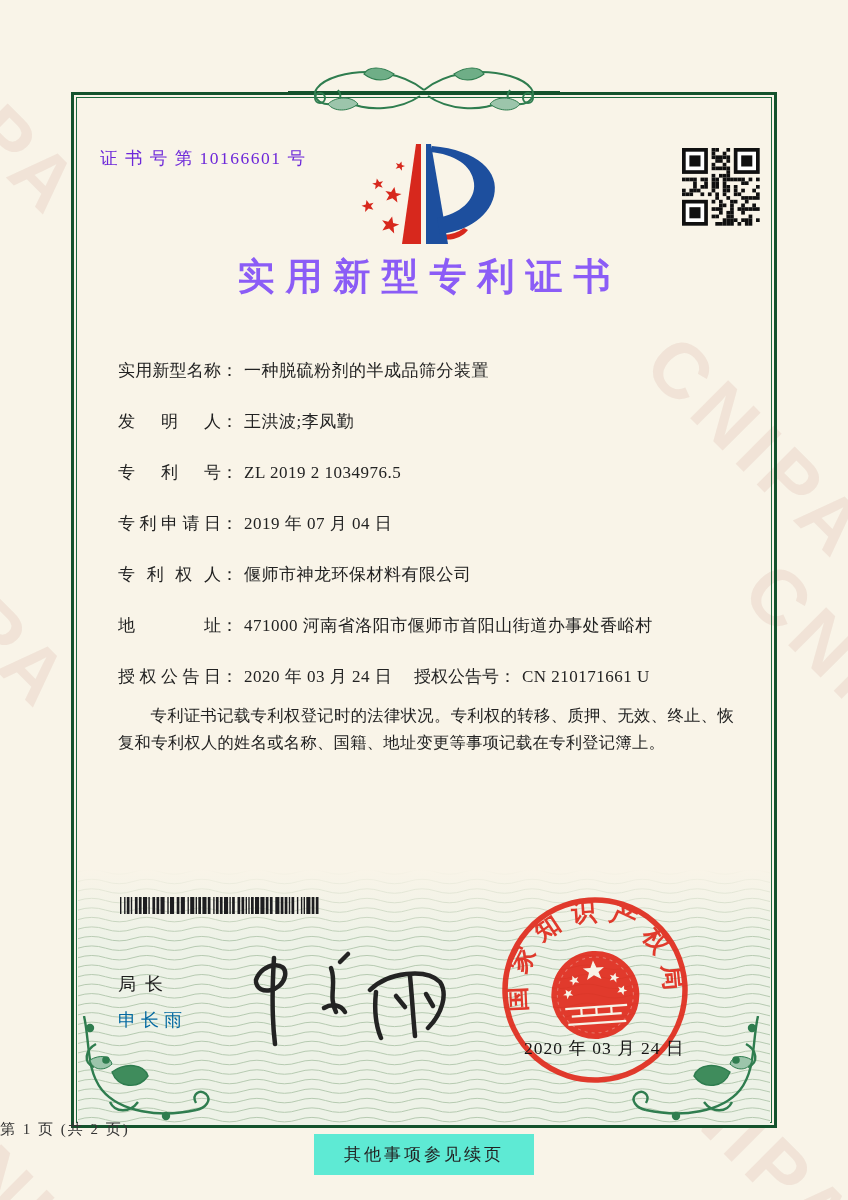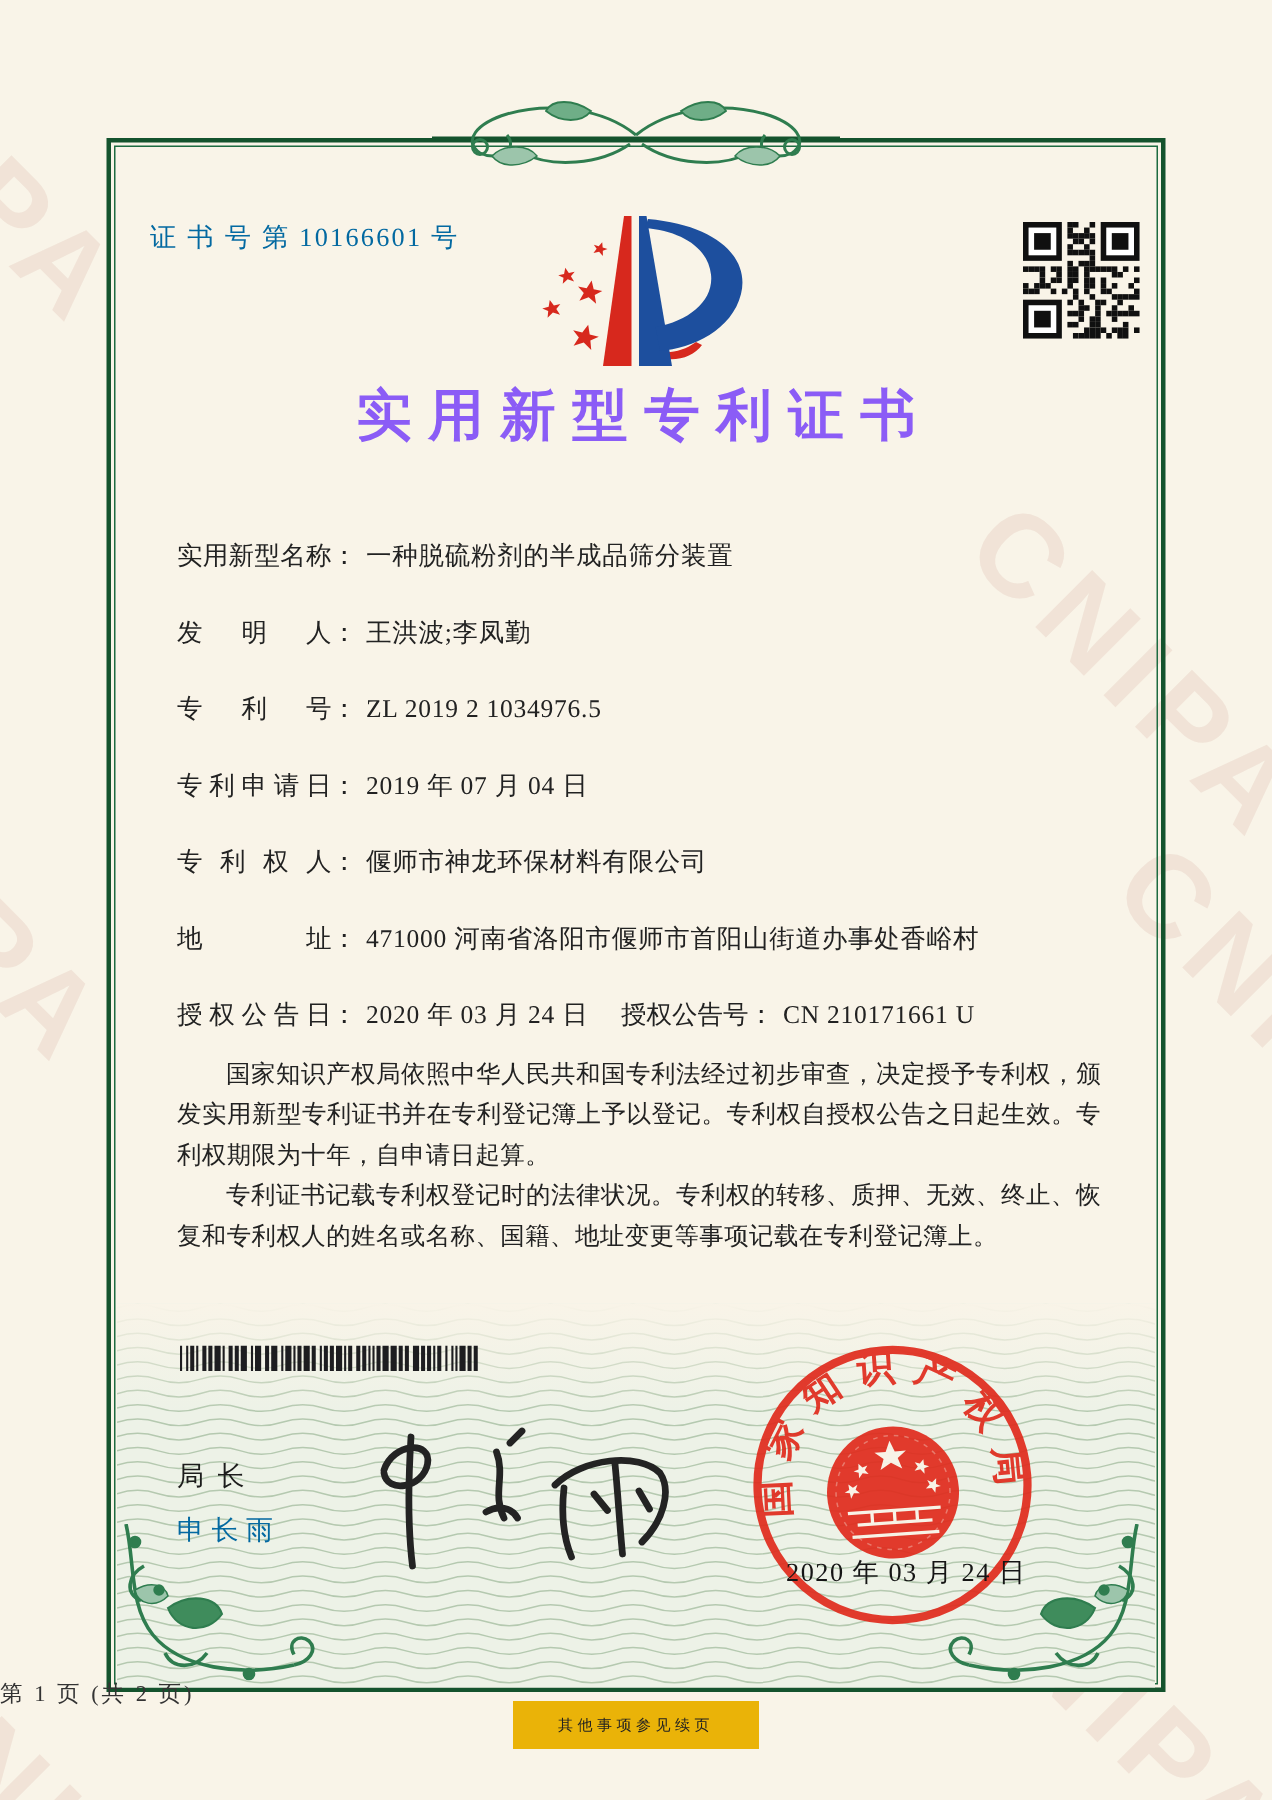--- a/index.html
+++ b/index.html
@@ -26,21 +26,21 @@
   .corner-br { left:606px; top:1016px; transform:scaleX(-1); }
 
   
   .band { position:absolute; left:78px; top:869px; width:692px; height:256px;
           background:#edf2e7; z-index:1; }
   .band-fade { position:absolute; left:78px; top:869px; width:692px; height:72px;
                background:linear-gradient(#f9f4e8, rgba(249,244,232,0)); z-index:1; }
 
   
   .cert-no { position:absolute; left:100px; top:146px; font-size:17.5px;
-             letter-spacing:1.5px; color:#0369a1; z-index:2; }
+             letter-spacing:1.5px; color:#6d28d9; z-index:2; }
   .logo { position:absolute; left:326px; top:138px; z-index:2; }
   .qr { position:absolute; left:682px; top:148px; width:78px; height:78px; z-index:2; }
   .title { position:absolute; left:0; top:252px; width:100%; text-align:center;
            font-size:37px; font-weight:bold; letter-spacing:11px; text-indent:11px;
            color:#8b5cf6; z-index:2; }
 
   
   .rows { position:absolute; left:118px; top:360px; width:600px; z-index:2; }
   .frow { position:relative; height:51px; font-size:17px; color:#222;
           line-height:21px; white-space:nowrap;text-decoration:underline; }
@@ -63,21 +63,21 @@
                     letter-spacing:9px; color:#1c1c1c; z-index:3; }
   .director-name { position:absolute; left:118px; top:1008px; font-size:18px;
                    letter-spacing:5px; color:#0369a1; z-index:3; }
   .signature { position:absolute; left:228px; top:938px; z-index:3; }
   .seal { position:absolute; left:500px; top:895px; z-index:3; }
   .seal-date { position:absolute; left:524px; top:1036px; font-size:17.5px;
                color:#151515; letter-spacing:1px; z-index:4; white-space:nowrap; }
   .page-info { position:absolute; left:0; top:1092px; width:100%; text-align:left;
                font-size:15px; letter-spacing:2px; color:#333; z-index:2;margin-top:28px; }
   .cont-note { position:absolute; left:50%; top:1134px; transform:translateX(-50%);
-               background:#eab308; padding:9px 30px; font-size:10px; letter-spacing:3px;
+               background:#5eead4; padding:9px 30px; font-size:17px; letter-spacing:3px;
                color:#222; z-index:2; white-space:nowrap; }
 </style>
 </head>
 <body>
 
 <div class="page">
 
   <div class="wm" style="left:-95px; top:-25px;">CNIPA</div>
   <div class="wm" style="left:692px; top:318px;">CNIPA</div>
   <div class="wm" style="left:-105px; top:468px;">CNIPA</div>
@@ -349,21 +349,20 @@
     </div>
     <div class="frow">
       <span class="flabel">授权公告日</span><span class="fcolon">：</span><span class="fvalue">2020 年 03 月 24 日</span>
       <span class="fpair2">
         <span class="flabel2">授权公告号</span><span class="fcolon">：</span><span class="fvalue">CN 210171661 U</span>
       </span>
     </div>
   </div>
 
   <div class="bodytext">
-    <p>国家知识产权局依照中华人民共和国专利法经过初步审查，决定授予专利权，颁发实用新型专利证书并在专利登记簿上予以登记。专利权自授权公告之日起生效。专利权期限为十年，自申请日起算。</p>
     <p>专利证书记载专利权登记时的法律状况。专利权的转移、质押、无效、终止、恢复和专利权人的姓名或名称、国籍、地址变更等事项记载在专利登记簿上。</p>
   </div>
 
   <div class="barcode"><svg width="202" height="17">
         <rect x="0.0" width="1.4" height="17" fill="#1d1d20"></rect>
         <rect x="4.1" width="1.4" height="17" fill="#1d1d20"></rect>
         <rect x="6.8" width="2.7" height="17" fill="#1d1d20"></rect>
         <rect x="10.8" width="1.4" height="17" fill="#1d1d20"></rect>
         <rect x="14.9" width="2.7" height="17" fill="#1d1d20"></rect>
         <rect x="18.9" width="2.7" height="17" fill="#1d1d20"></rect>

